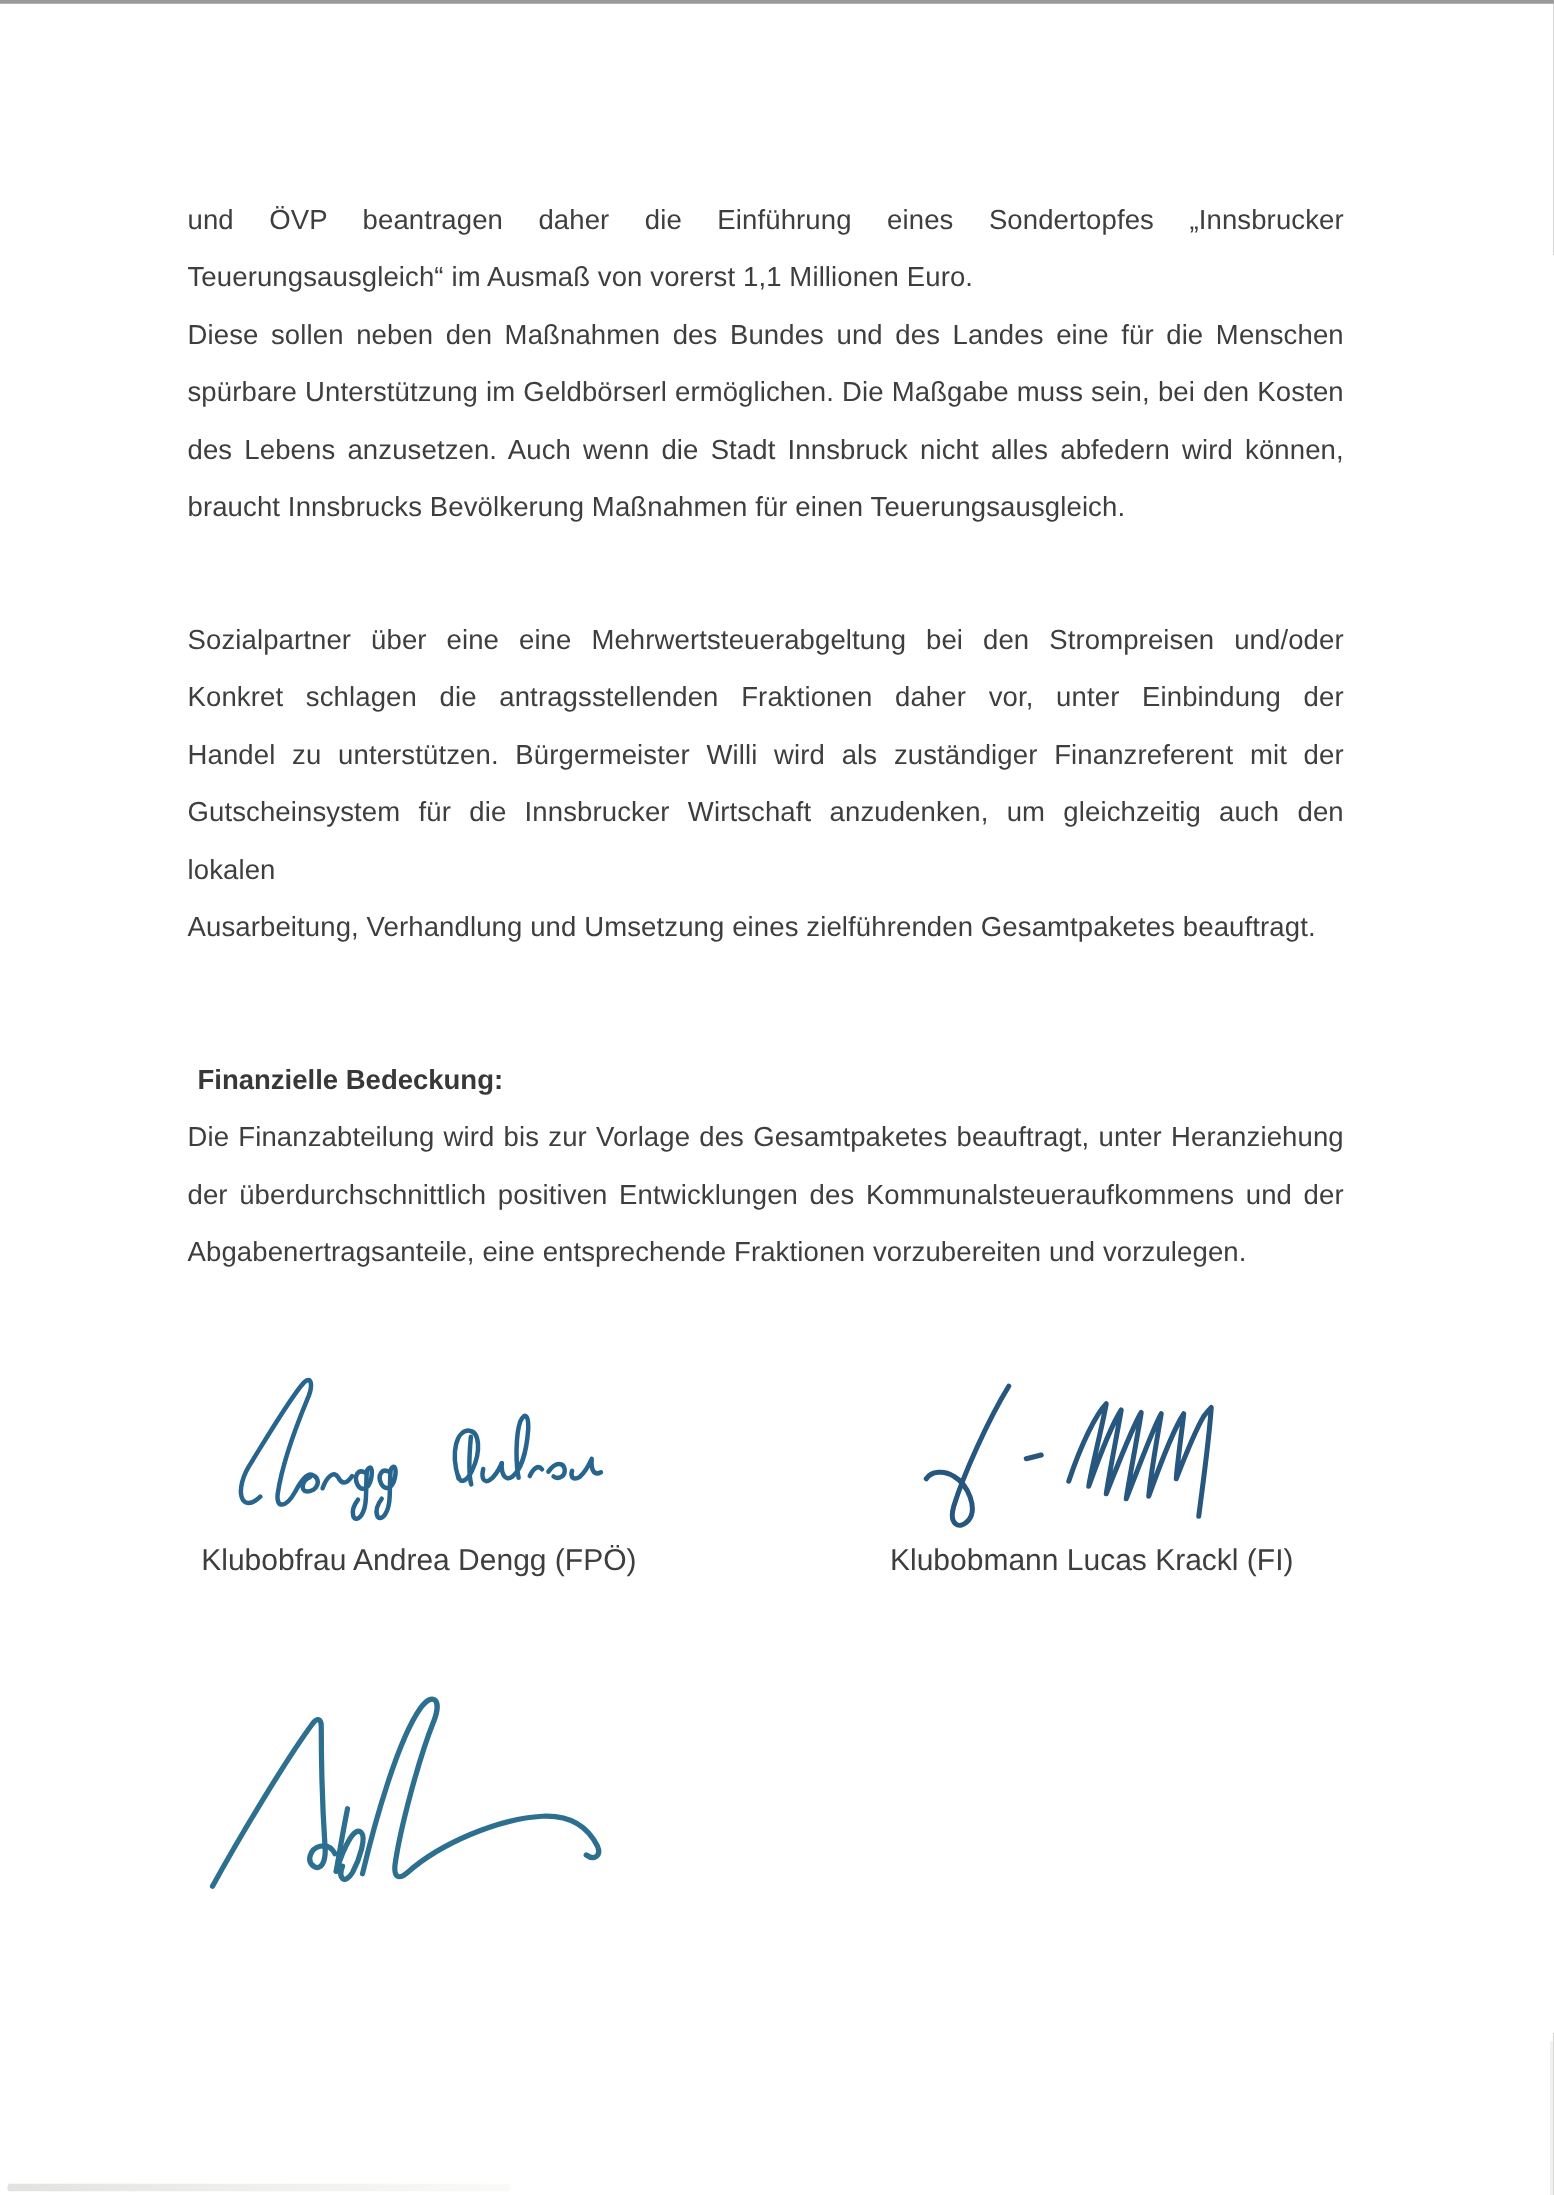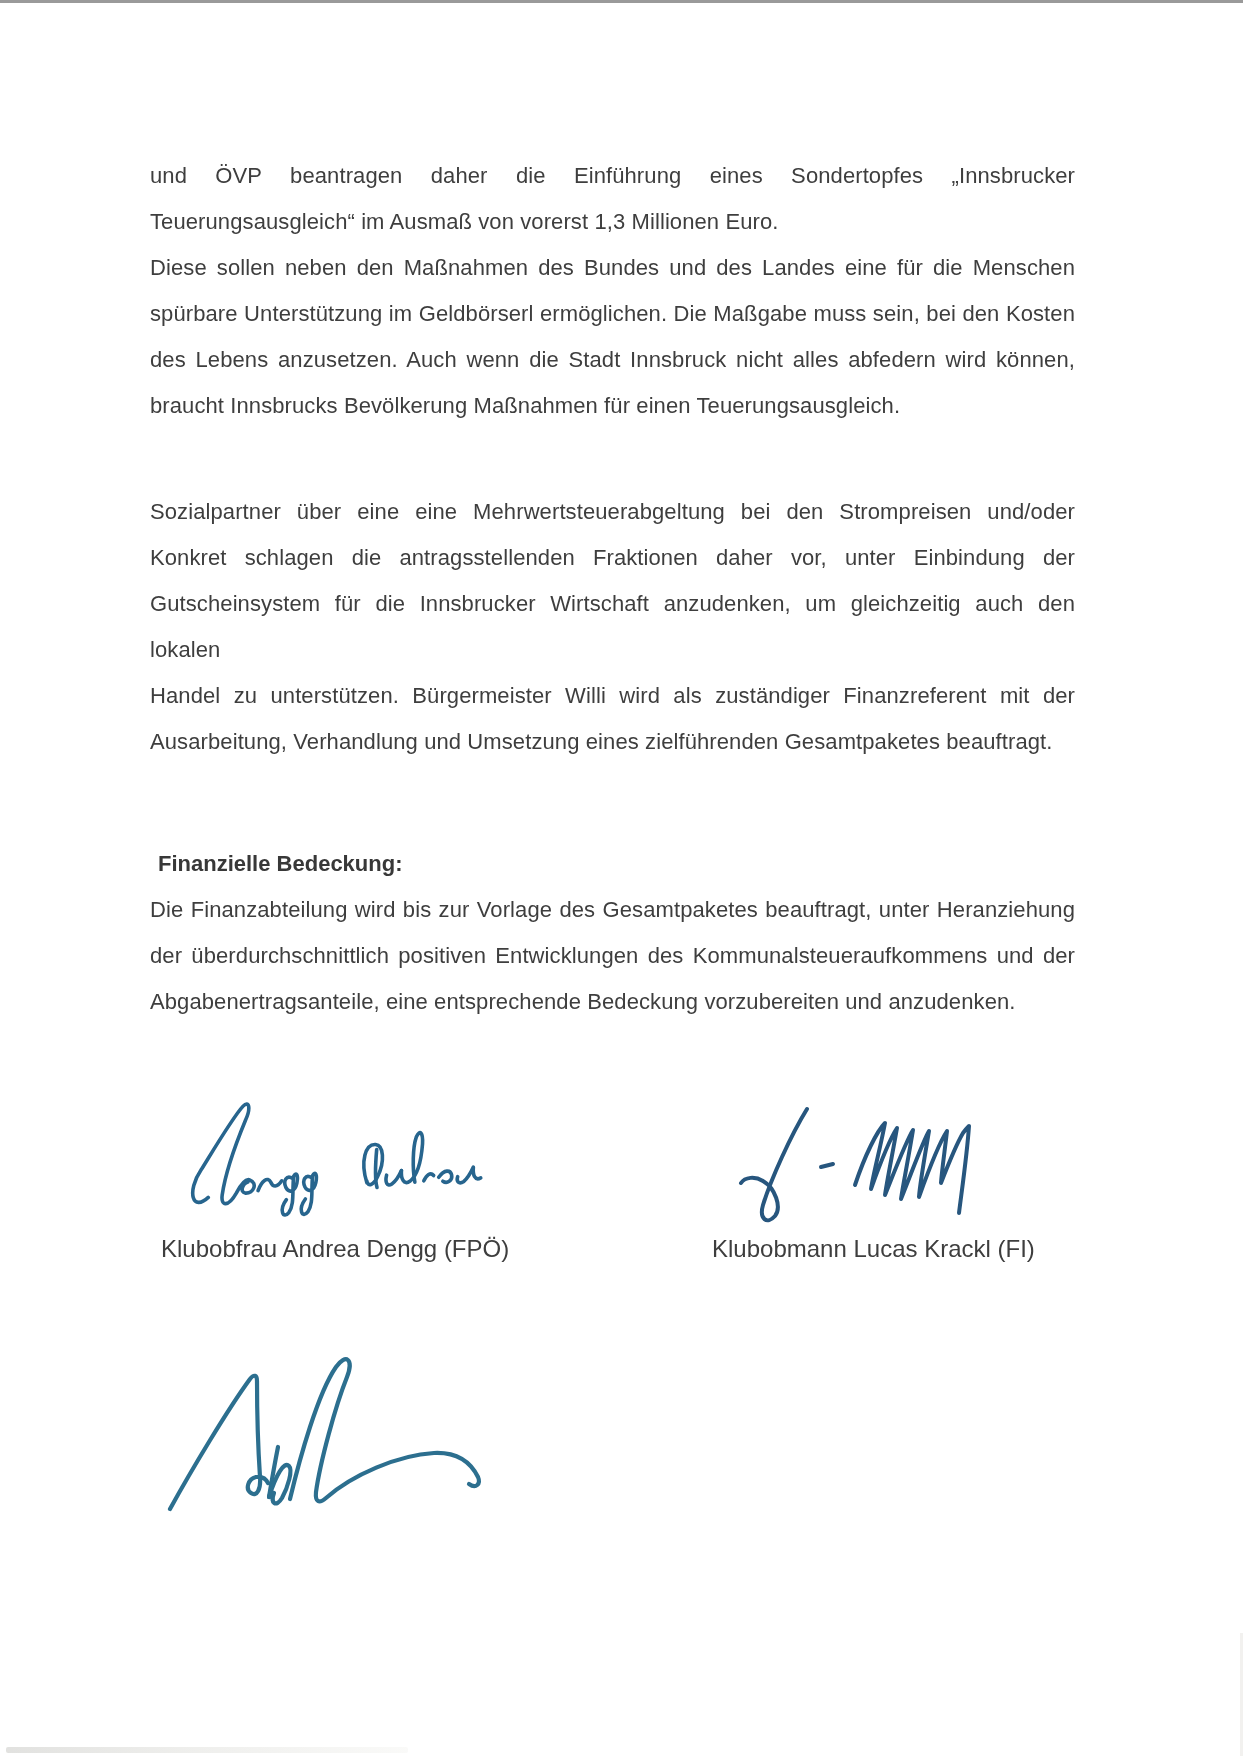--- a/index.html
+++ b/index.html
@@ -64,41 +64,41 @@
     opacity:.6;
   }
 </style>
 </head>
 <body>
 
 <div class="page">
 
   <div class="textcol" style="top:150px">
     <div class="ln">und ÖVP beantragen daher die Einführung eines Sondertopfes „Innsbrucker</div>
-    <div class="ln end">Teuerungsausgleich“ im Ausmaß von vorerst 1,3 Millionen Euro.</div>
+    <div class="ln end">Teuerungsausgleich“ im Ausmaß von vorerst 1,1 Millionen Euro.</div>
     <div class="ln">Diese sollen neben den Maßnahmen des Bundes und des Landes eine für die Menschen</div>
     <div class="ln">spürbare Unterstützung im Geldbörserl ermöglichen. Die Maßgabe muss sein, bei den Kosten</div>
     <div class="ln">des Lebens anzusetzen. Auch wenn die Stadt Innsbruck nicht alles abfedern wird können,</div>
     <div class="ln end">braucht Innsbrucks Bevölkerung Maßnahmen für einen Teuerungsausgleich.</div>
   </div>
 
   <div class="textcol" style="top:486px">
     <div class="ln">Sozialpartner über eine eine Mehrwertsteuerabgeltung bei den Strompreisen und/oder</div>
     <div class="ln">Konkret schlagen die antragsstellenden Fraktionen daher vor, unter Einbindung der</div>
+    <div class="ln">Handel zu unterstützen. Bürgermeister Willi wird als zuständiger Finanzreferent mit der</div>
     <div class="ln">Gutscheinsystem für die Innsbrucker Wirtschaft anzudenken, um gleichzeitig auch den lokalen</div>
-    <div class="ln">Handel zu unterstützen. Bürgermeister Willi wird als zuständiger Finanzreferent mit der</div>
     <div class="ln end">Ausarbeitung, Verhandlung und Umsetzung eines zielführenden Gesamtpaketes beauftragt.</div>
   </div>
 
   <div class="heading" style="top:838px">Finanzielle Bedeckung:</div>
 
   <div class="textcol" style="top:884px">
     <div class="ln">Die Finanzabteilung wird bis zur Vorlage des Gesamtpaketes beauftragt, unter Heranziehung</div>
     <div class="ln">der überdurchschnittlich positiven Entwicklungen des Kommunalsteueraufkommens und der</div>
-    <div class="ln end">Abgabenertragsanteile, eine entsprechende Bedeckung vorzubereiten und anzudenken.</div>
+    <div class="ln end">Abgabenertragsanteile, eine entsprechende Fraktionen vorzubereiten und vorzulegen.</div>
   </div>
 
   <svg class="sig" style="left:183px;top:1086px;transform:rotate(-2deg)" width="300" height="140" viewBox="0 0 300 140" aria-hidden="true">
     <g fill="none" stroke-width="3.6" stroke-linecap="round" stroke-linejoin="round" stroke="#27658e">
       <path d="M24,104 C8,118 2,98 18,76 C34,52 52,24 62,14 C68,8 70,16 64,28 C54,50 42,80 38,102 C36,114 44,114 52,101 C56,94 62,86 66,88 C74,91 70,102 61,101 C56,100 58,92 64,90"></path>
       <path d="M74,99 C78,89 84,85 87,91 C89,96 93,97 98,90"></path>
       <path d="M109,88 C103,84 99,90 102,97 C105,103 111,101 113,93 C115,85 113,81 110,86 C108,101 110,114 104,122 C98,129 94,119 102,109"></path>
       <path d="M128,88 C122,84 118,90 121,97 C124,103 130,101 132,93 C134,85 132,81 129,86 C127,101 129,114 123,122 C117,129 113,119 121,109"></path>
       <path d="M183,95 C177,73 183,56 193,57 C201,58 202,74 194,89 C190,97 184,100 183,93"></path>
       <path d="M194,62 C192,78 191,92 193,100"></path>

